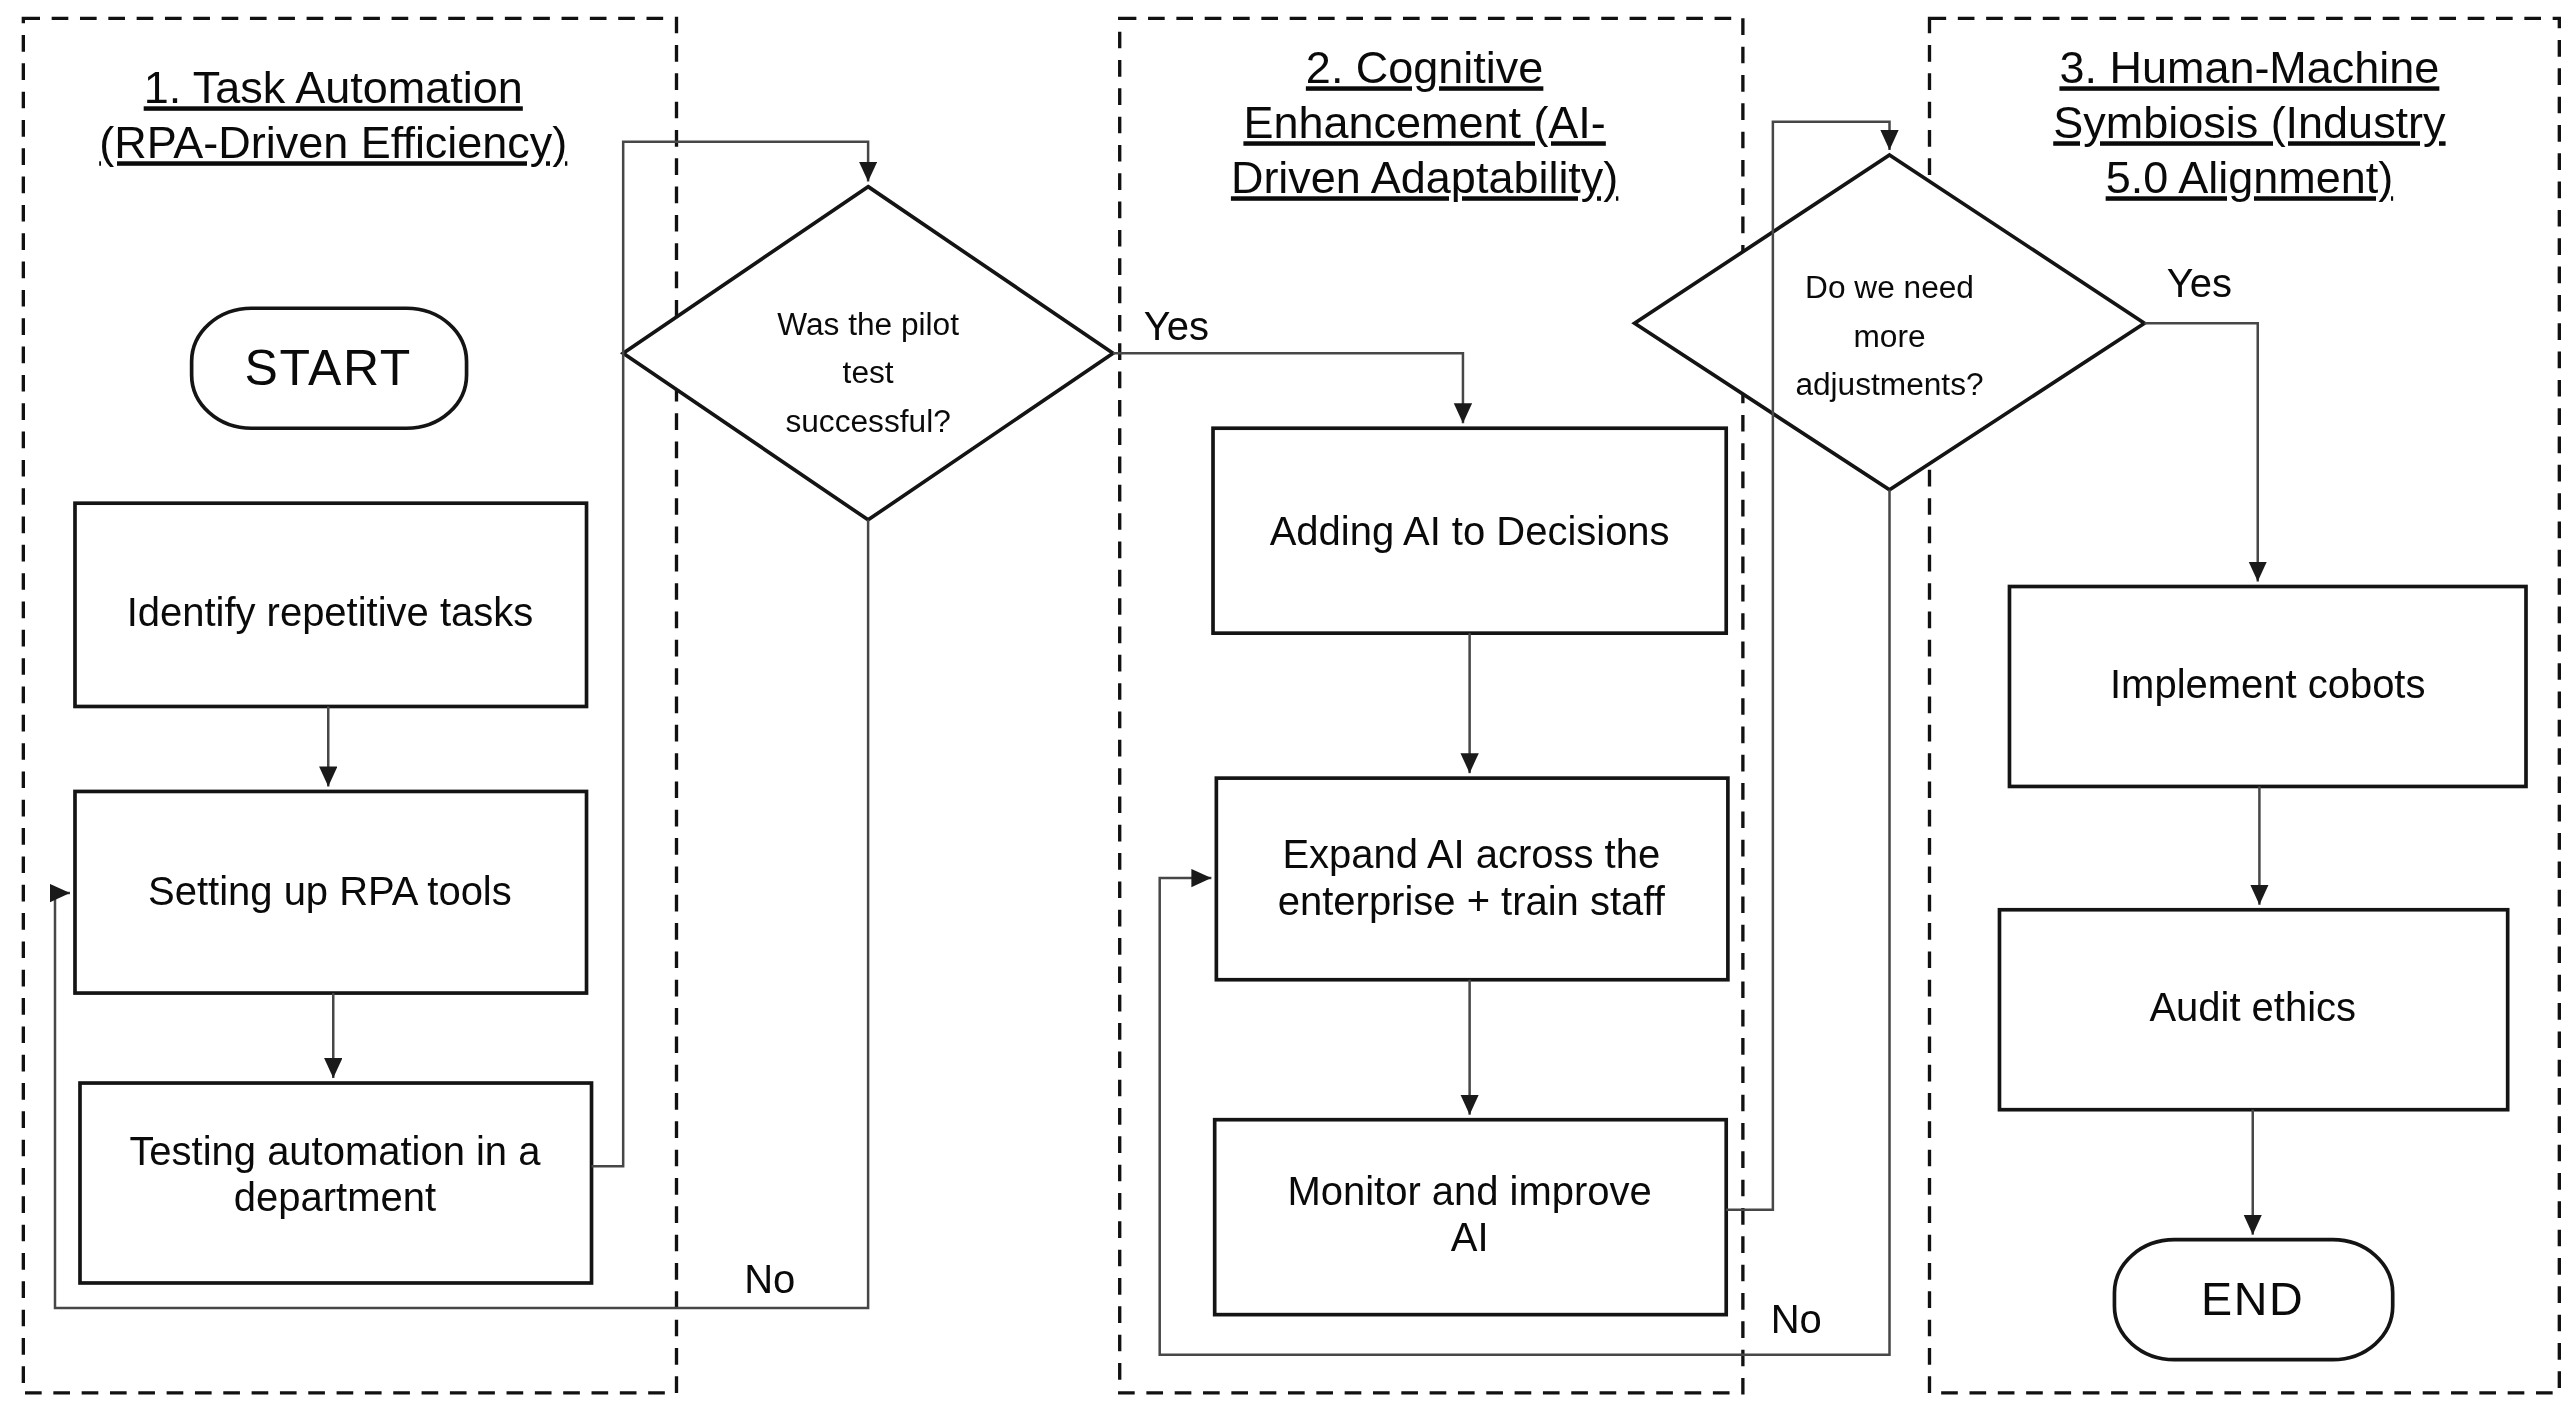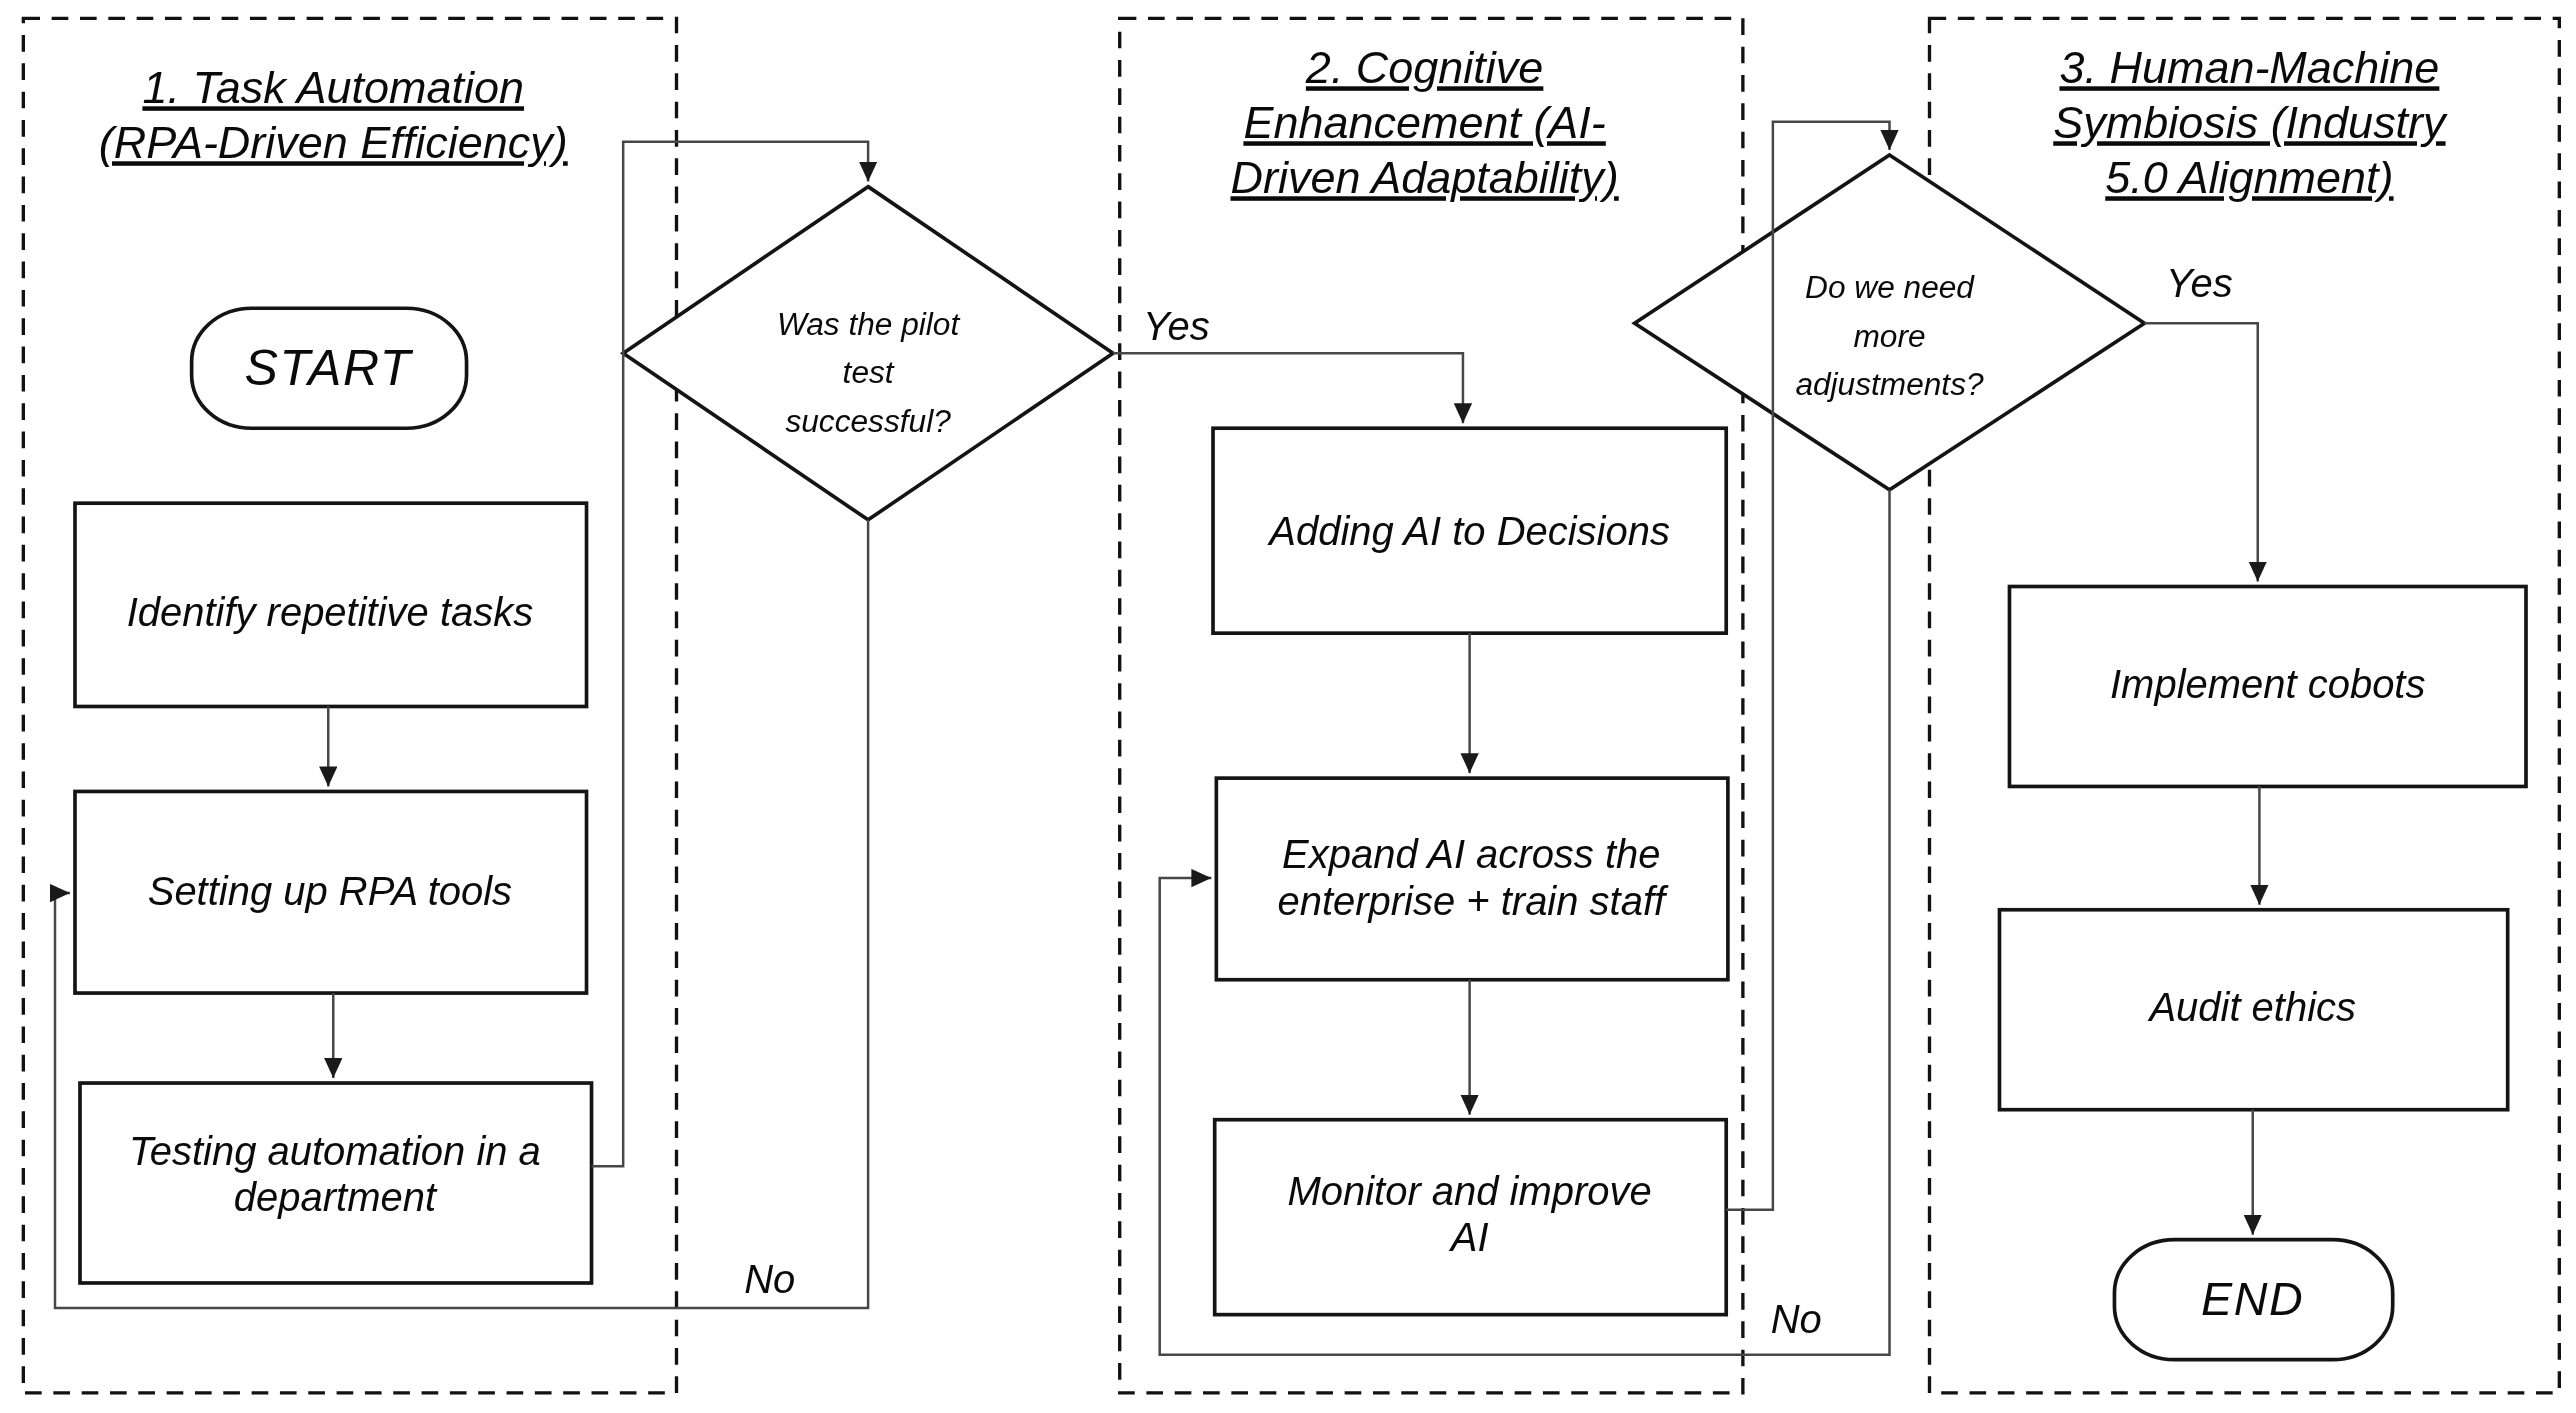--- a/index.html
+++ b/index.html
@@ -3,21 +3,20 @@
 <meta charset="utf-8">
 <style>
   html, body {
     margin: 0;
     padding: 0;
     background: #ffffff;
   }
   .canvas {
     width: 100%;
     background: #6d28d9;
-    font-style: italic;
   }
   svg {
     display: block;
     width: 100%;
     height: auto;
     background: #ffffff;
   }
   text {
     font-family: "Liberation Sans", sans-serif;
     fill: #0a0a0a;

